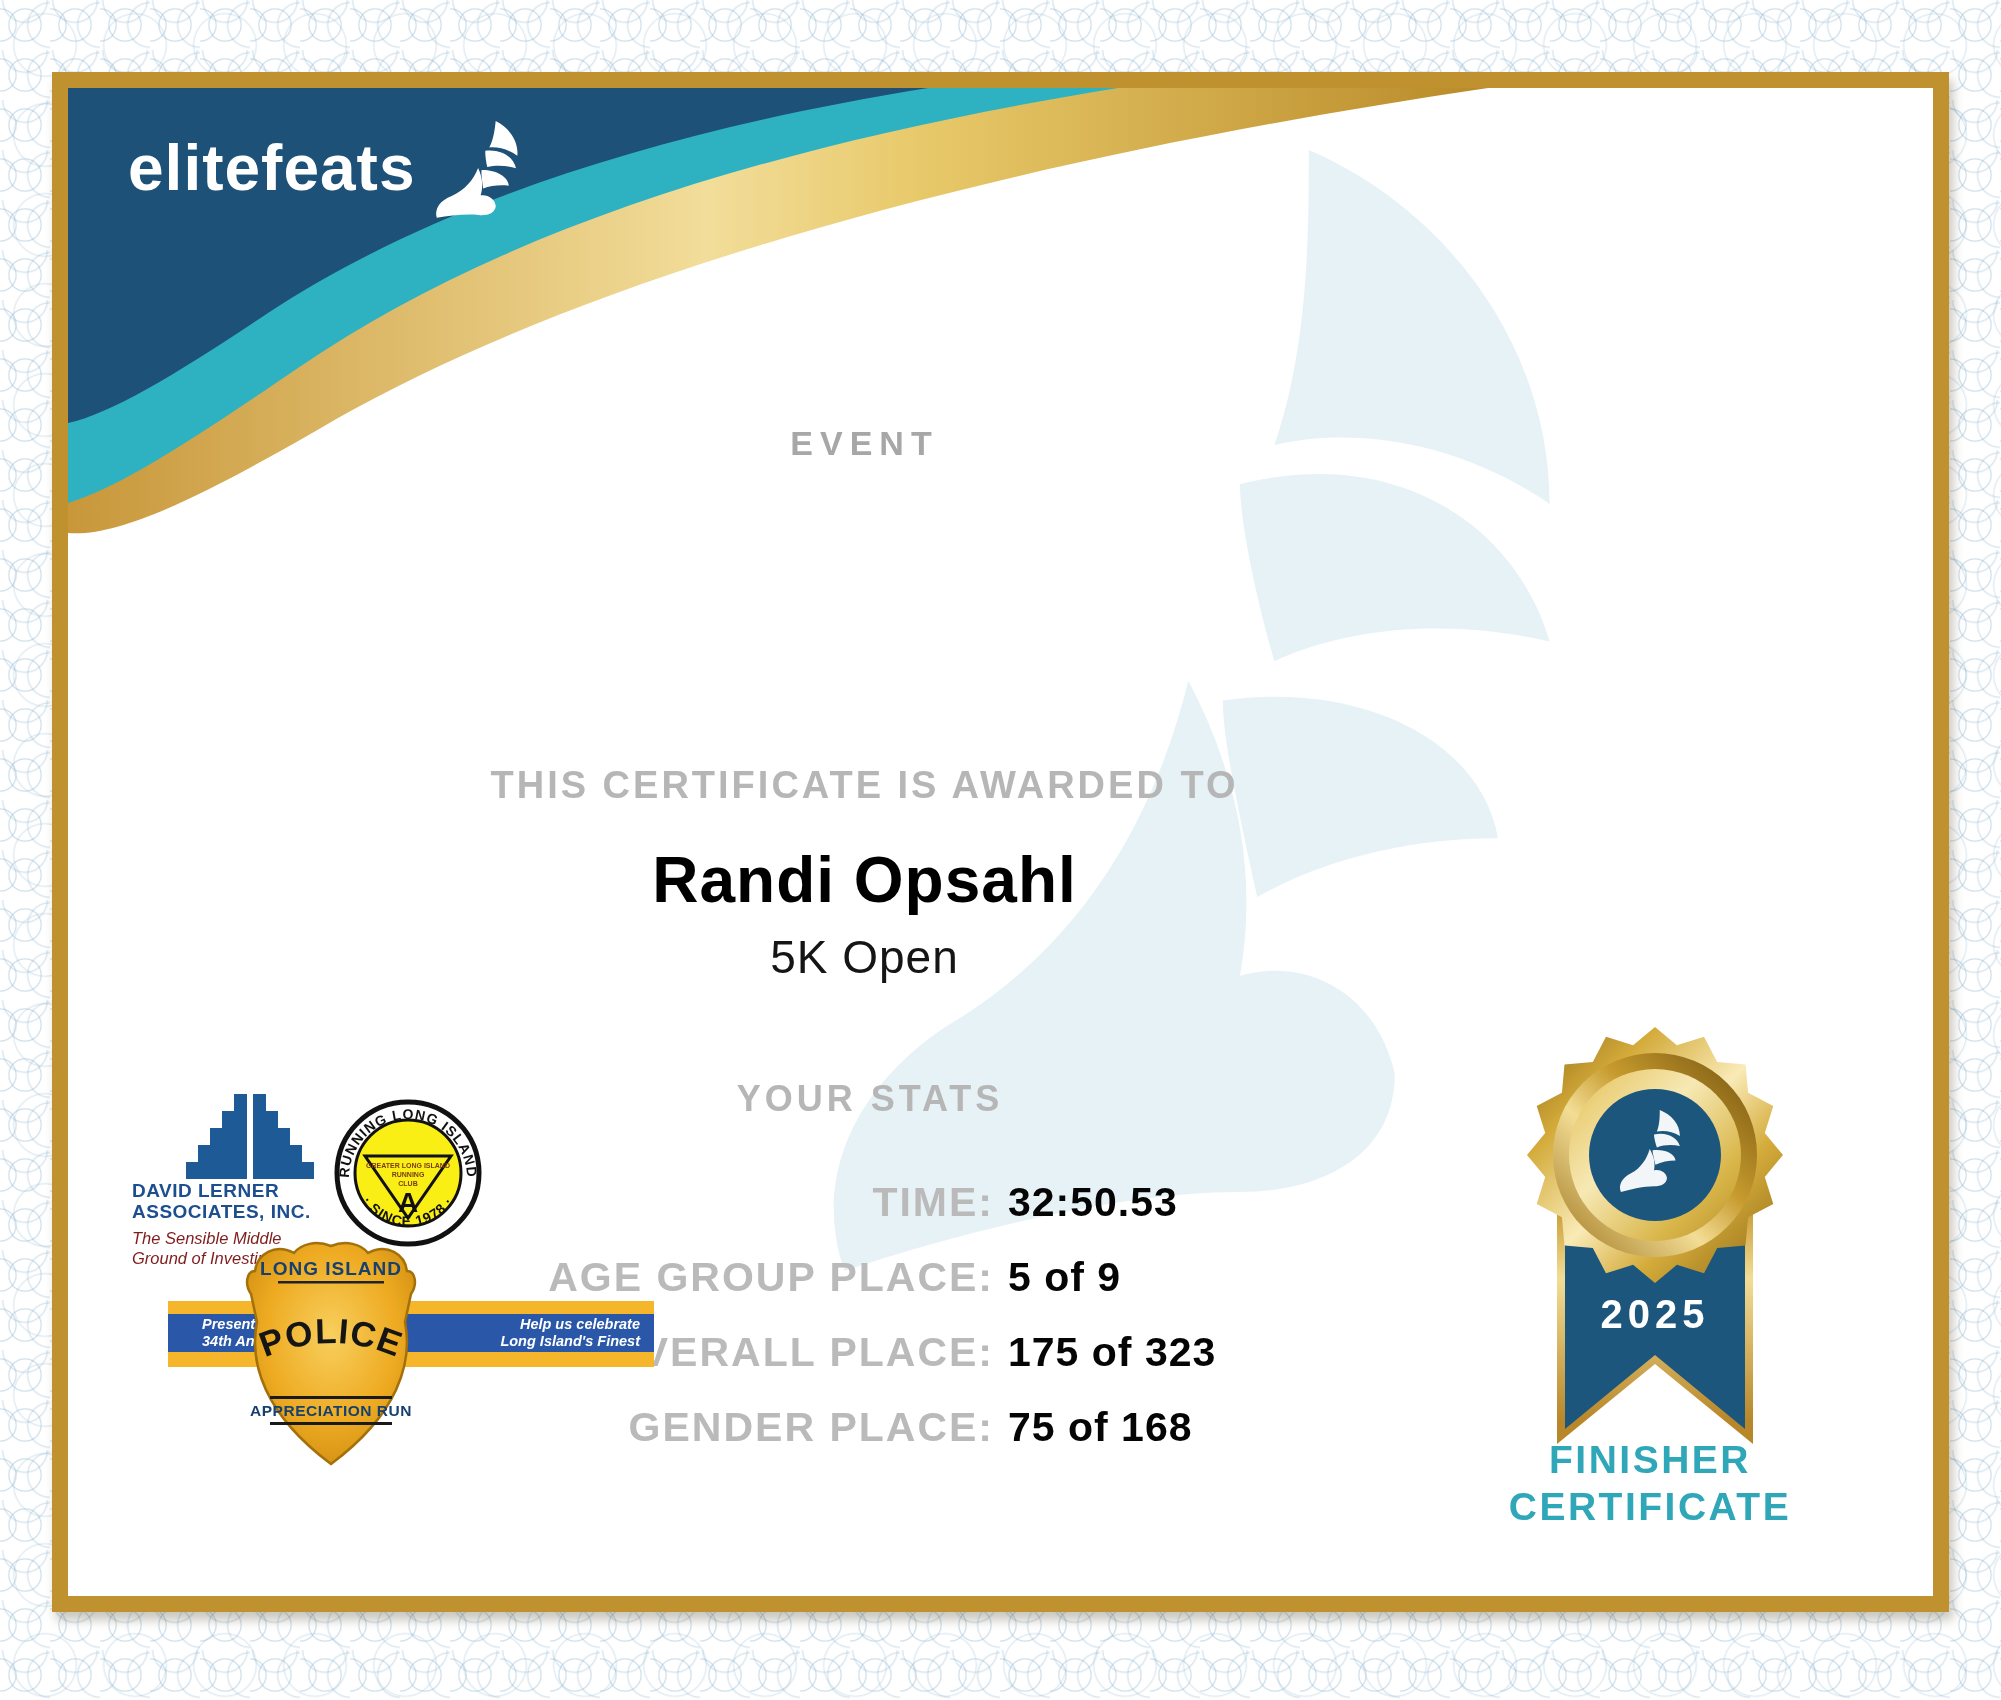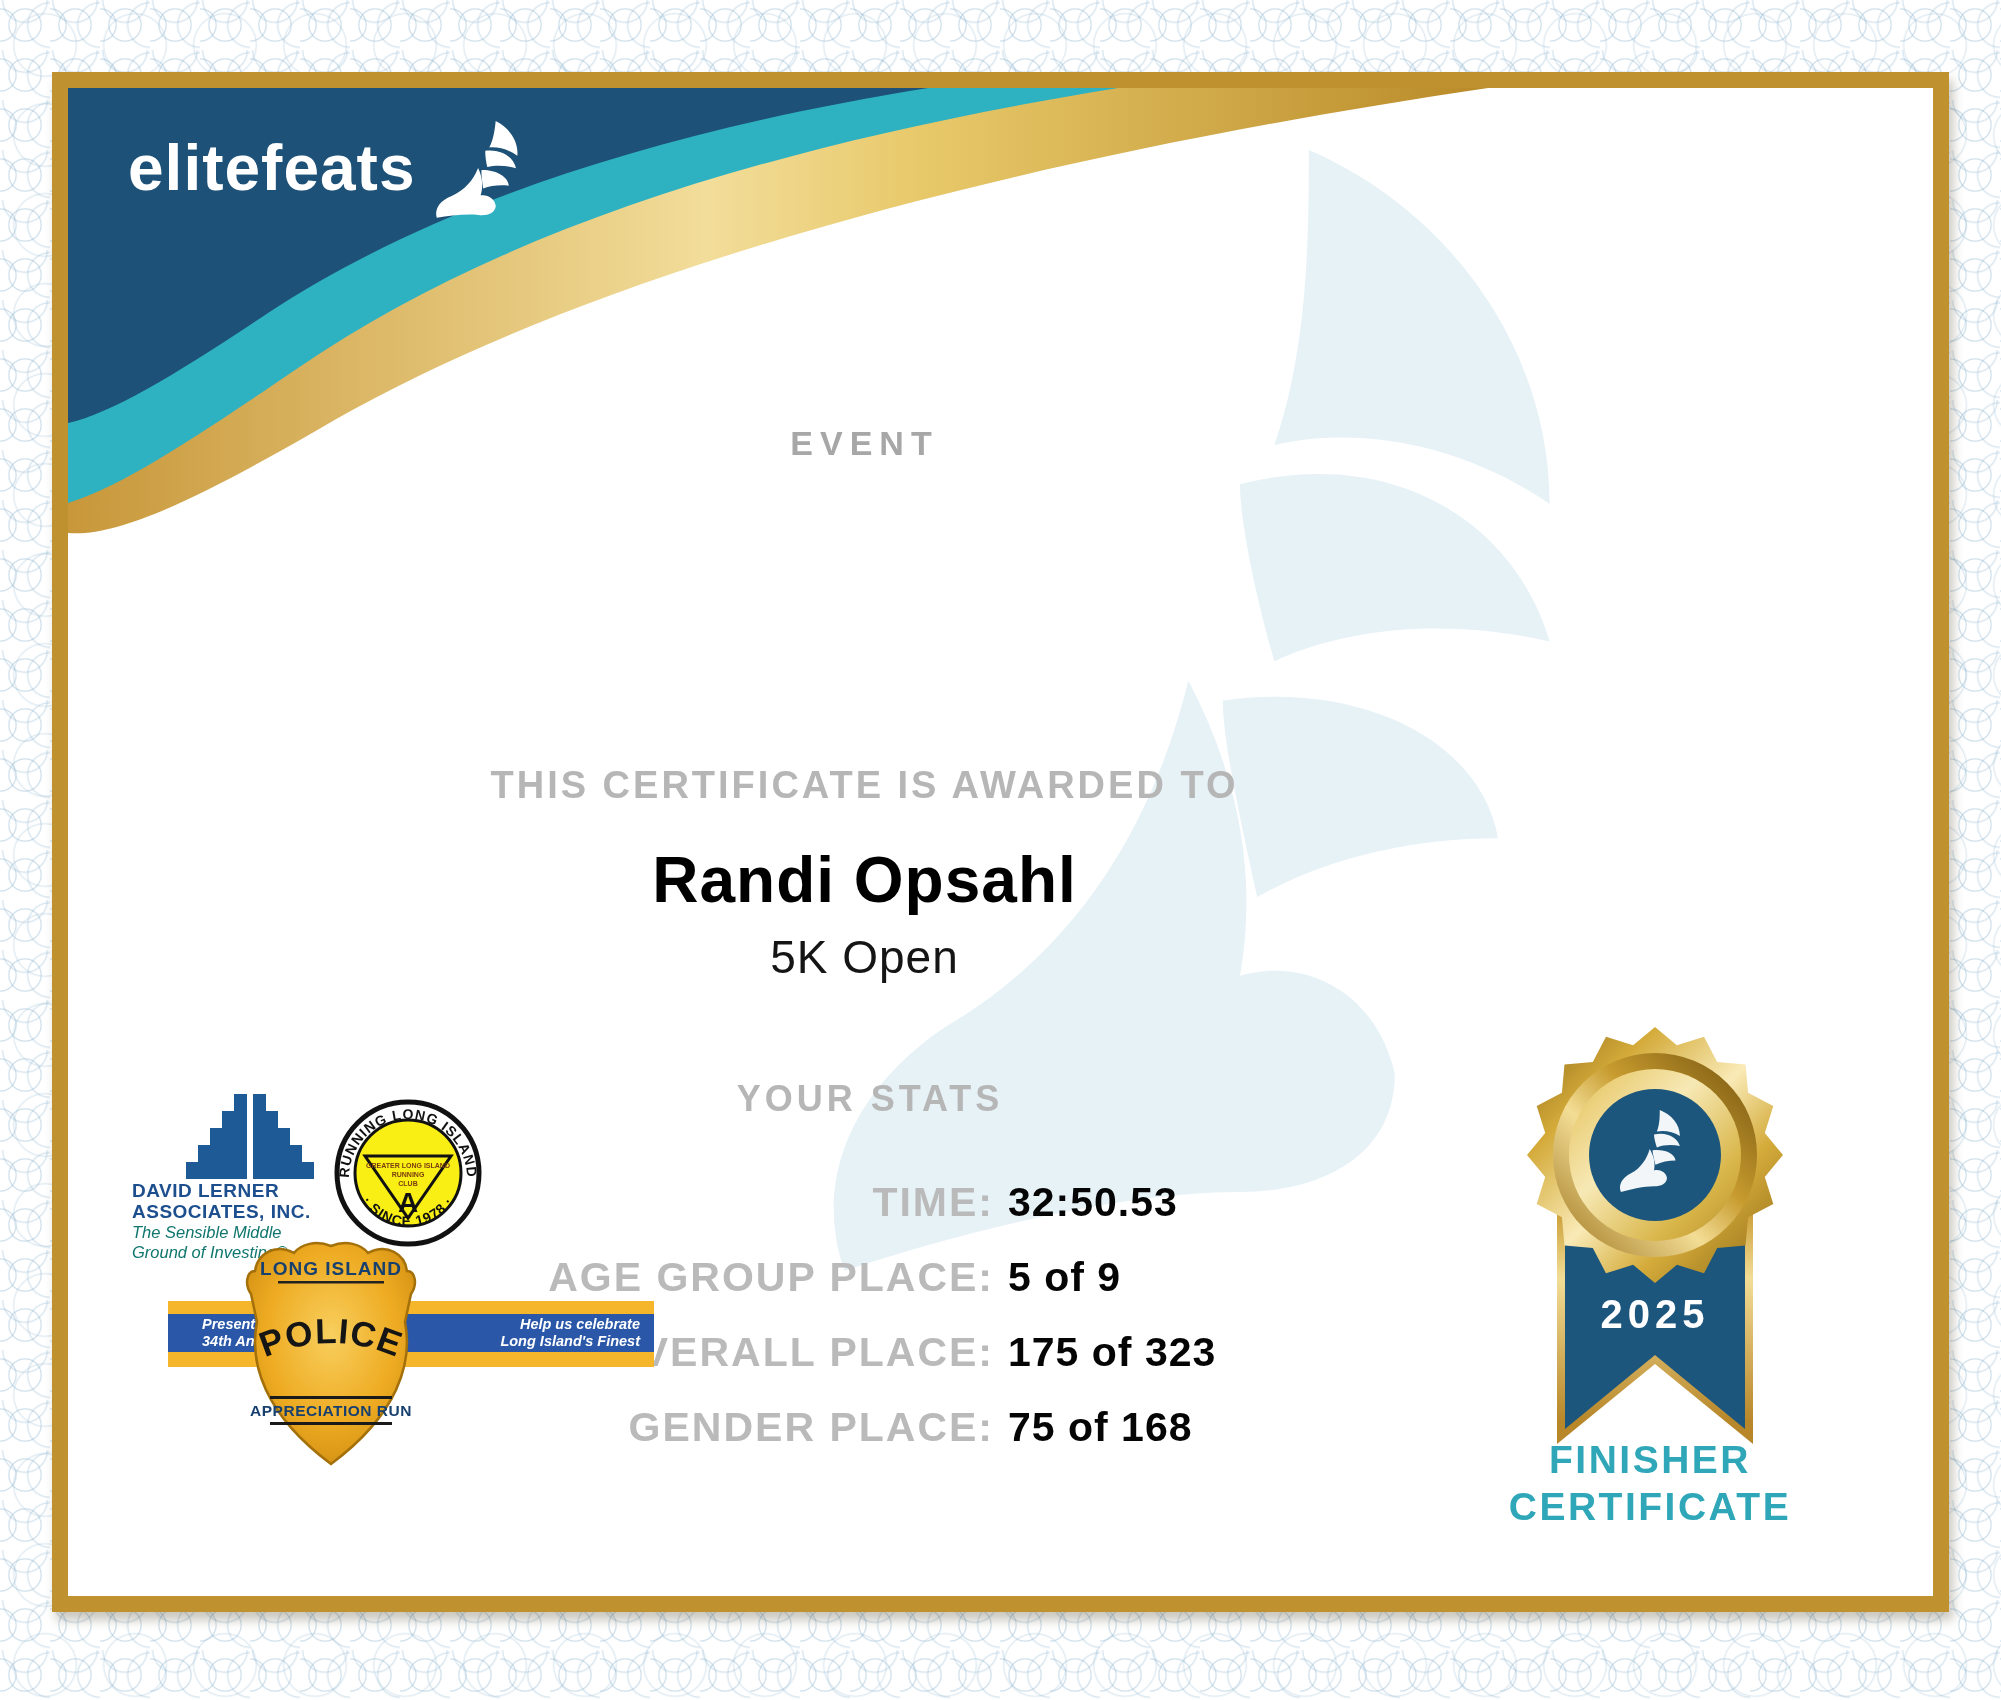--- a/index.html
+++ b/index.html
@@ -35,21 +35,21 @@
   
   .stat-row{position:absolute;left:68px;width:1865px;height:68px;z-index:4;}
   .stat-label{position:absolute;left:0;width:926px;text-align:right;line-height:68px;
               font-size:41px;font-weight:bold;color:#bababa;letter-spacing:2px;}
   .stat-value{position:absolute;left:940px;line-height:68px;font-size:41px;font-weight:800;
               color:#050505;letter-spacing:1px;}
   
   .dla-logo{position:absolute;left:175px;top:1094px;z-index:4;}
   .dla-text{position:absolute;left:132px;top:1180px;width:200px;text-align:left;z-index:4;}
   .dla-name{font-size:19px;line-height:21px;font-weight:bold;color:#1d4f8f;letter-spacing:.5px;}
-  .dla-tag{font-size:16.5px;line-height:20px;font-style:italic;color:#0f766e;}
+  .dla-tag{margin-top:6px;font-size:16.5px;line-height:20px;font-style:italic;color:#7f1d1d;}
   .rli-logo{position:absolute;left:333px;top:1098px;z-index:4;}
   .police-band{position:absolute;left:168px;top:1301px;width:486px;height:66px;background:#f6b62b;z-index:4;}
   .police-band-blue{position:absolute;left:0;top:13px;width:100%;height:38px;background:#2a57a8;}
   .band-text{position:absolute;top:2px;font-size:14.5px;line-height:17px;font-weight:bold;
              font-style:italic;color:#fff;}
   .band-left{left:34px;}
   .band-right{right:14px;text-align:right;}
   .police-badge{position:absolute;left:242px;top:1238px;z-index:5;}
   
   .medal{position:absolute;left:1500px;top:1012px;z-index:4;}

